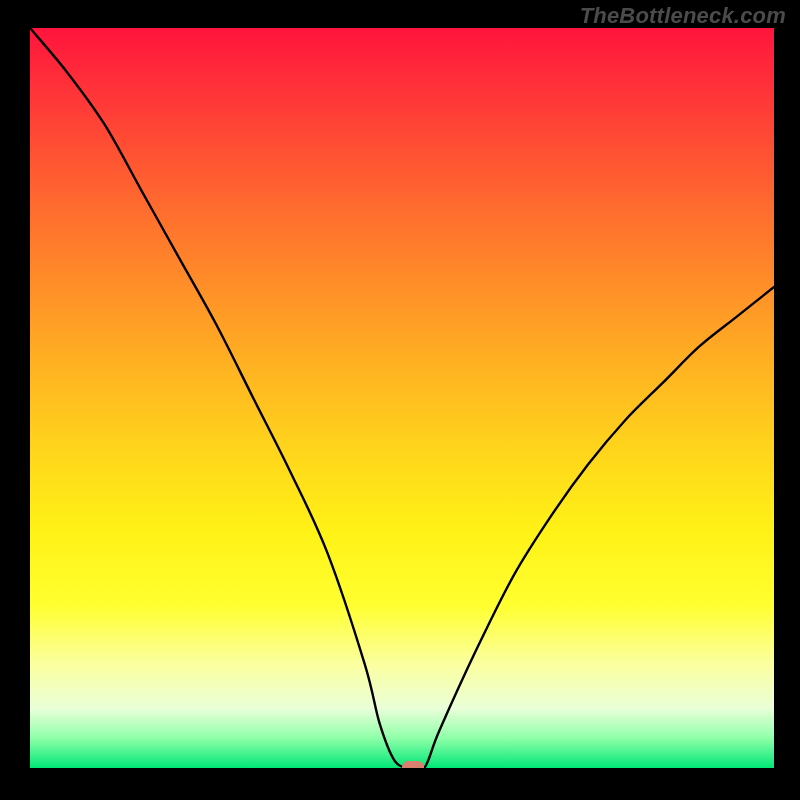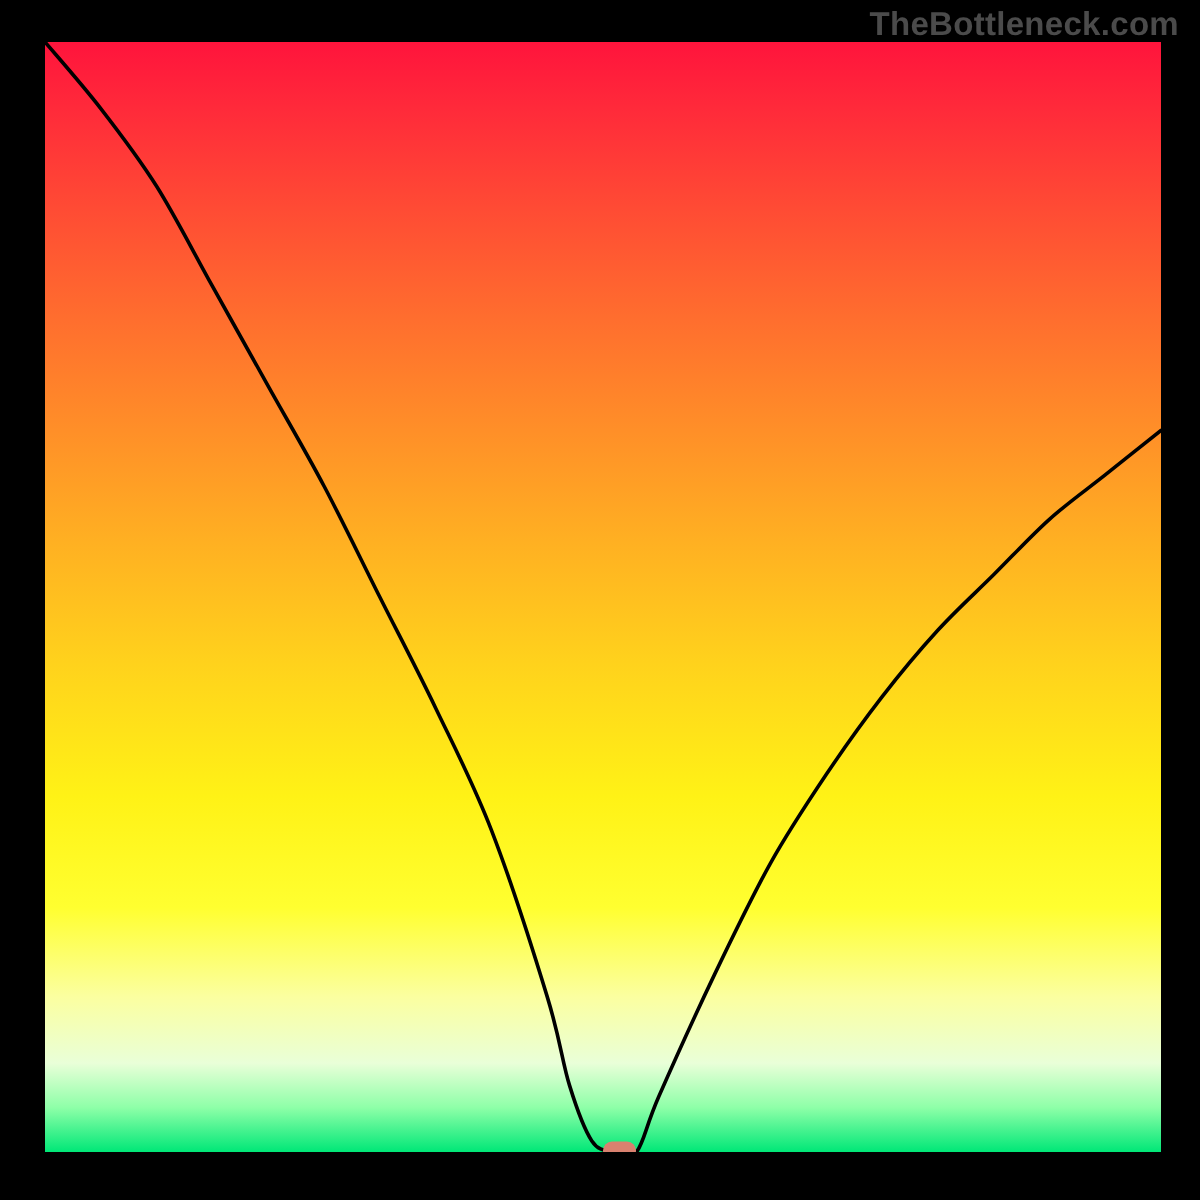--- a/index.html
+++ b/index.html
@@ -9,20 +9,21 @@
     height: 800px;
     background: #000;
     font-family: Arial, Helvetica, sans-serif;
     overflow: hidden;
   }
   .frame {
     position: relative;
     width: 800px;
     height: 773px;
     background: #000;
+    font-style: italic;
   }
   .watermark {
     position: absolute;
     top: 3px;
     right: 14px;
     color: #4b4b4b;
     font-size: 22px;
     font-weight: bold;
     letter-spacing: 0.2px;
     z-index: 10;

